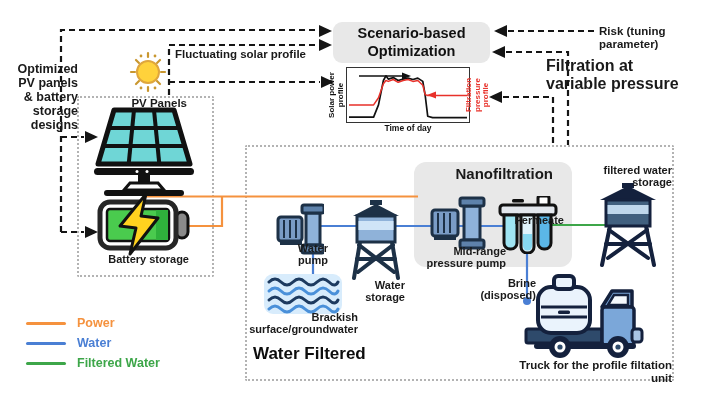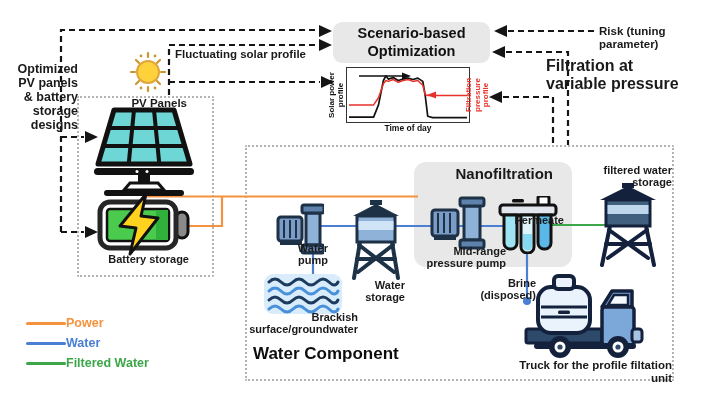--- a/index.html
+++ b/index.html
@@ -11,21 +11,21 @@
   .lbl-left{text-align:left;}
   .title{font-size:17px;font-weight:800;color:#0d0d0d;}
   .dotted-box{border:2px dotted #b3b3b3;border-radius:2px;}
   .gray-box{background:var(--box,#e8e8e8);border-radius:9px;}
   .opt-title{display:flex;align-items:center;justify-content:center;text-align:center;
              font-size:14.5px;font-weight:800;line-height:1.18;}
   .rot{transform:rotate(-90deg);display:flex;align-items:center;justify-content:center;}
   .chart-lbl{font-size:8px;font-weight:700;line-height:1.1;text-align:center;}
   .legend-row{display:flex;align-items:center;height:20px;}
   .legend-line{display:inline-block;width:40px;height:3px;border-radius:2px;}
-  .legend-txt{font-size:12.5px;font-weight:700;}
+  .legend-txt{margin-left:11px;font-size:12.5px;font-weight:700;}
   .c-power{color:var(--power);} .b-power{background:var(--power);}
   .c-water{color:var(--water);} .b-water{background:var(--water);}
   .c-filtered{color:var(--filtered);} .b-filtered{background:var(--filtered);}
   .c-red{color:var(--red);}
   svg{display:block;}
 </style>
 </head>
 <body>
 
 <div class="canvas">
@@ -264,16 +264,16 @@
   <div class="abs lbl pre" style="left:345px;top:279px;width:60px;">Water
 storage</div>
   <div class="abs lbl" style="left:433px;top:166px;width:120px;font-size:15px;font-weight:800;">Nanofiltration</div>
   <div class="abs lbl pre" style="left:418px;top:245px;width:88px;">Mid-range
 pressure pump</div>
   <div class="abs lbl" style="left:500px;top:186px;width:64px;margin-top:28px;">Permeate</div>
   <div class="abs lbl pre" style="left:472px;top:277px;width:64px;">Brine
 (disposed)</div>
   <div class="abs lbl pre" style="left:590px;top:164px;width:82px;">filtered water
 storage</div>
-  <div class="abs title" style="left:253px;top:344px;">Water Component</div>
+  <div class="abs title" style="left:253px;top:344px;">Water Filtered</div>
   <div class="abs lbl" style="left:500px;top:359px;width:172px;font-size:11.5px;">Truck for the profile filtation unit</div>
 
 </div>
 
 </body></html>

